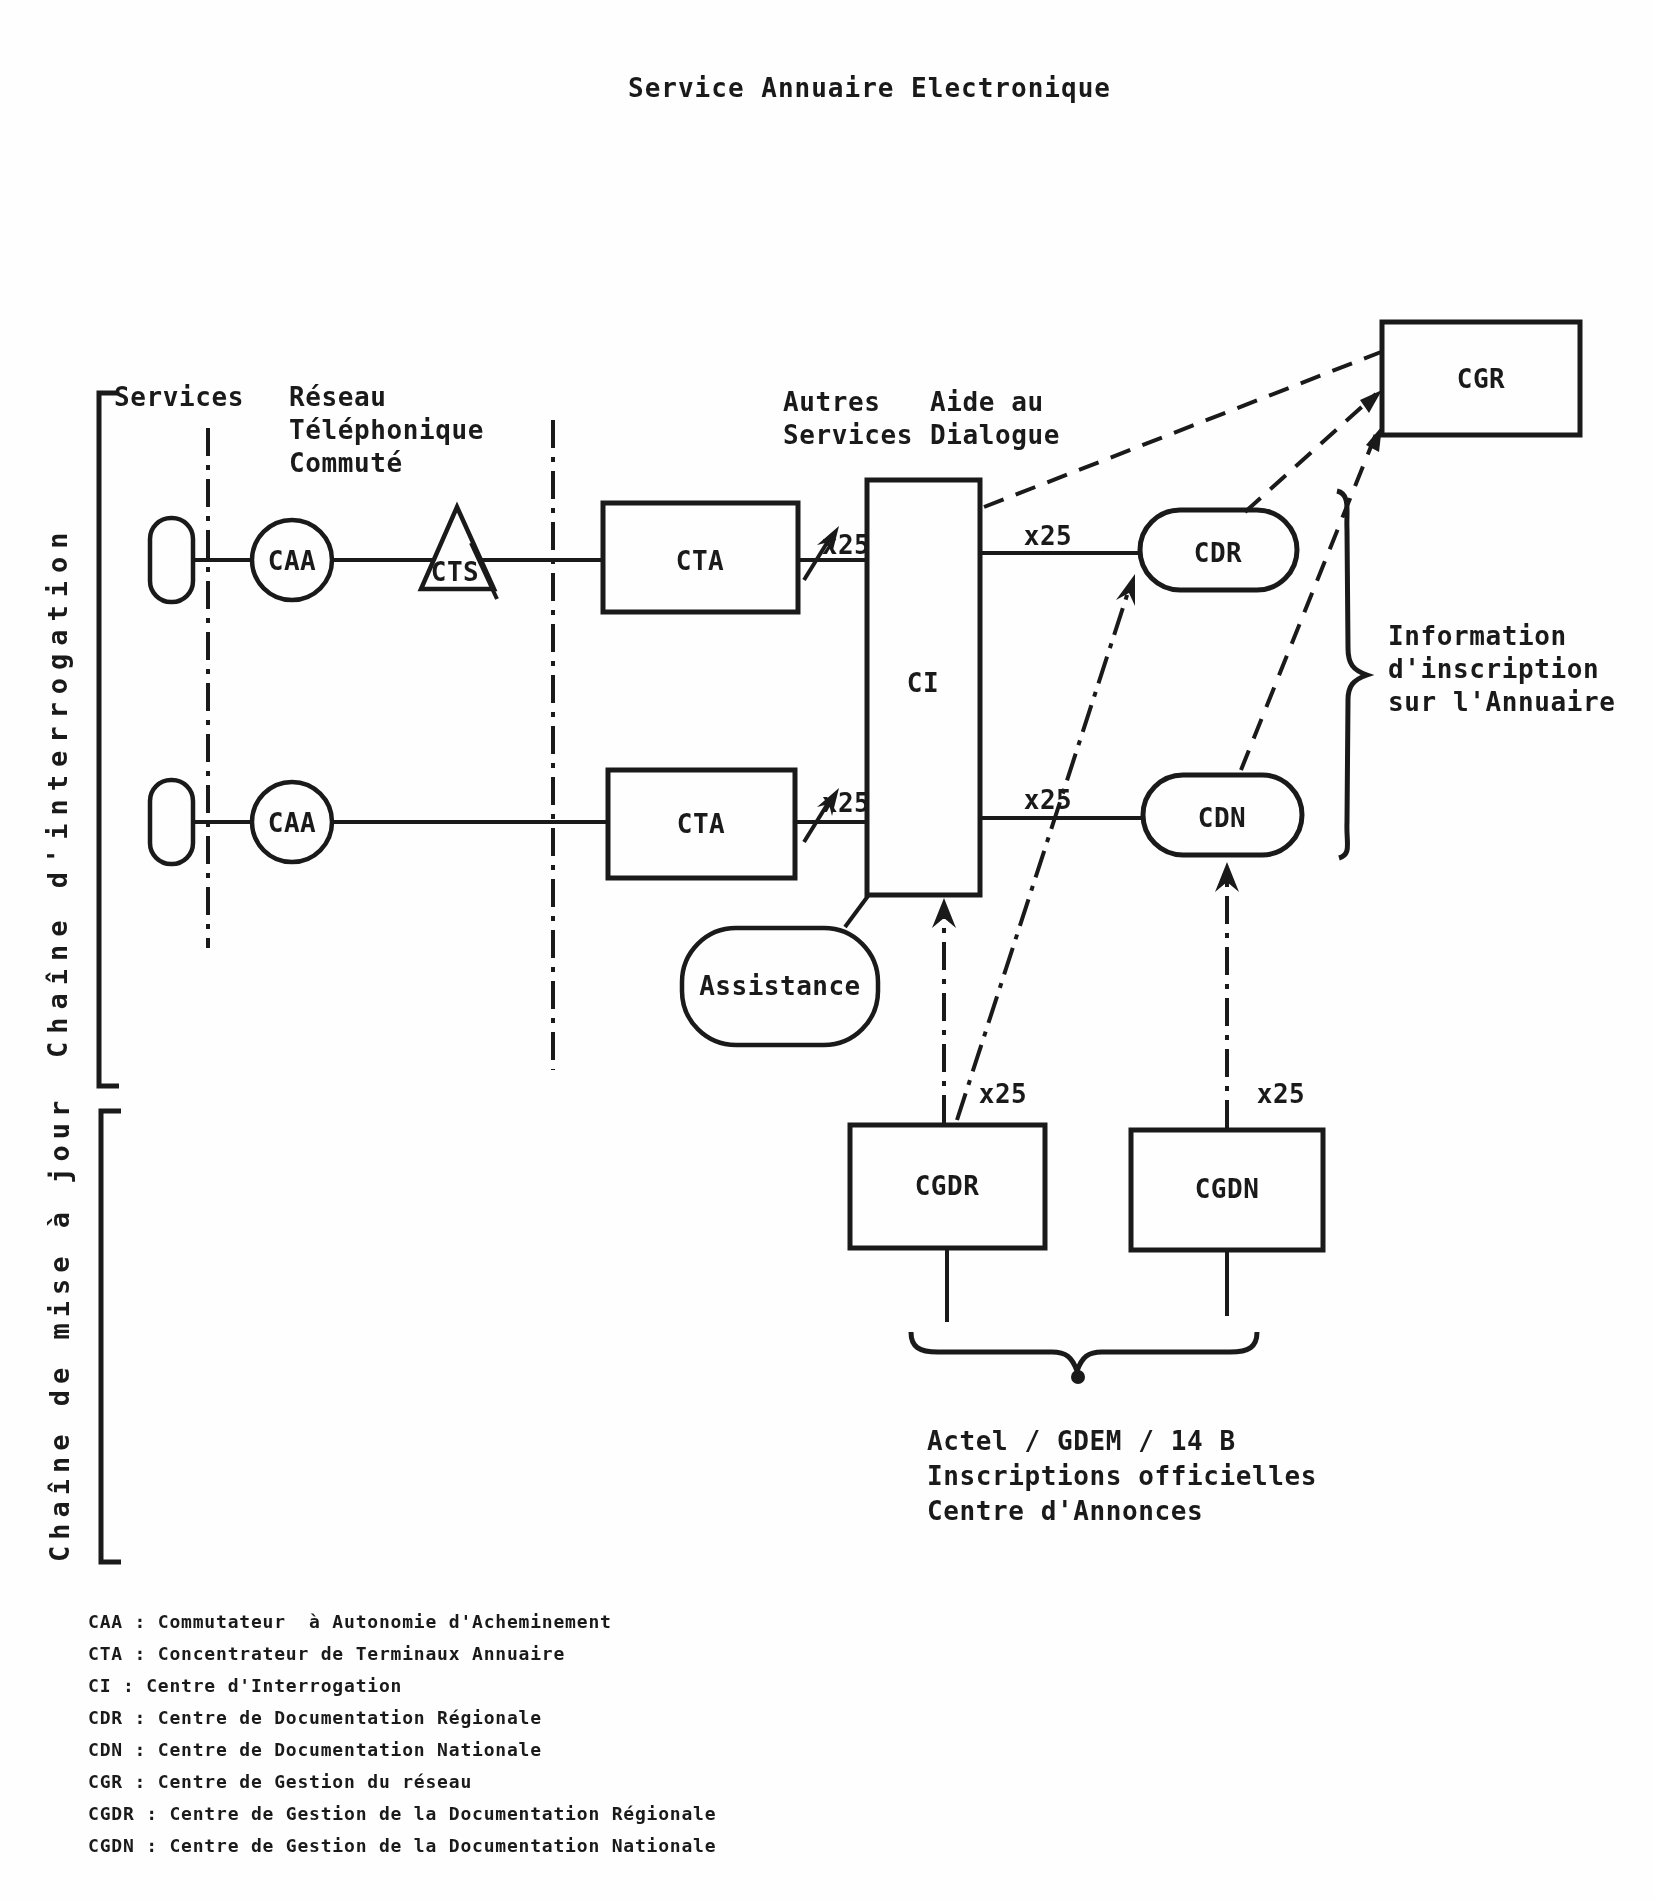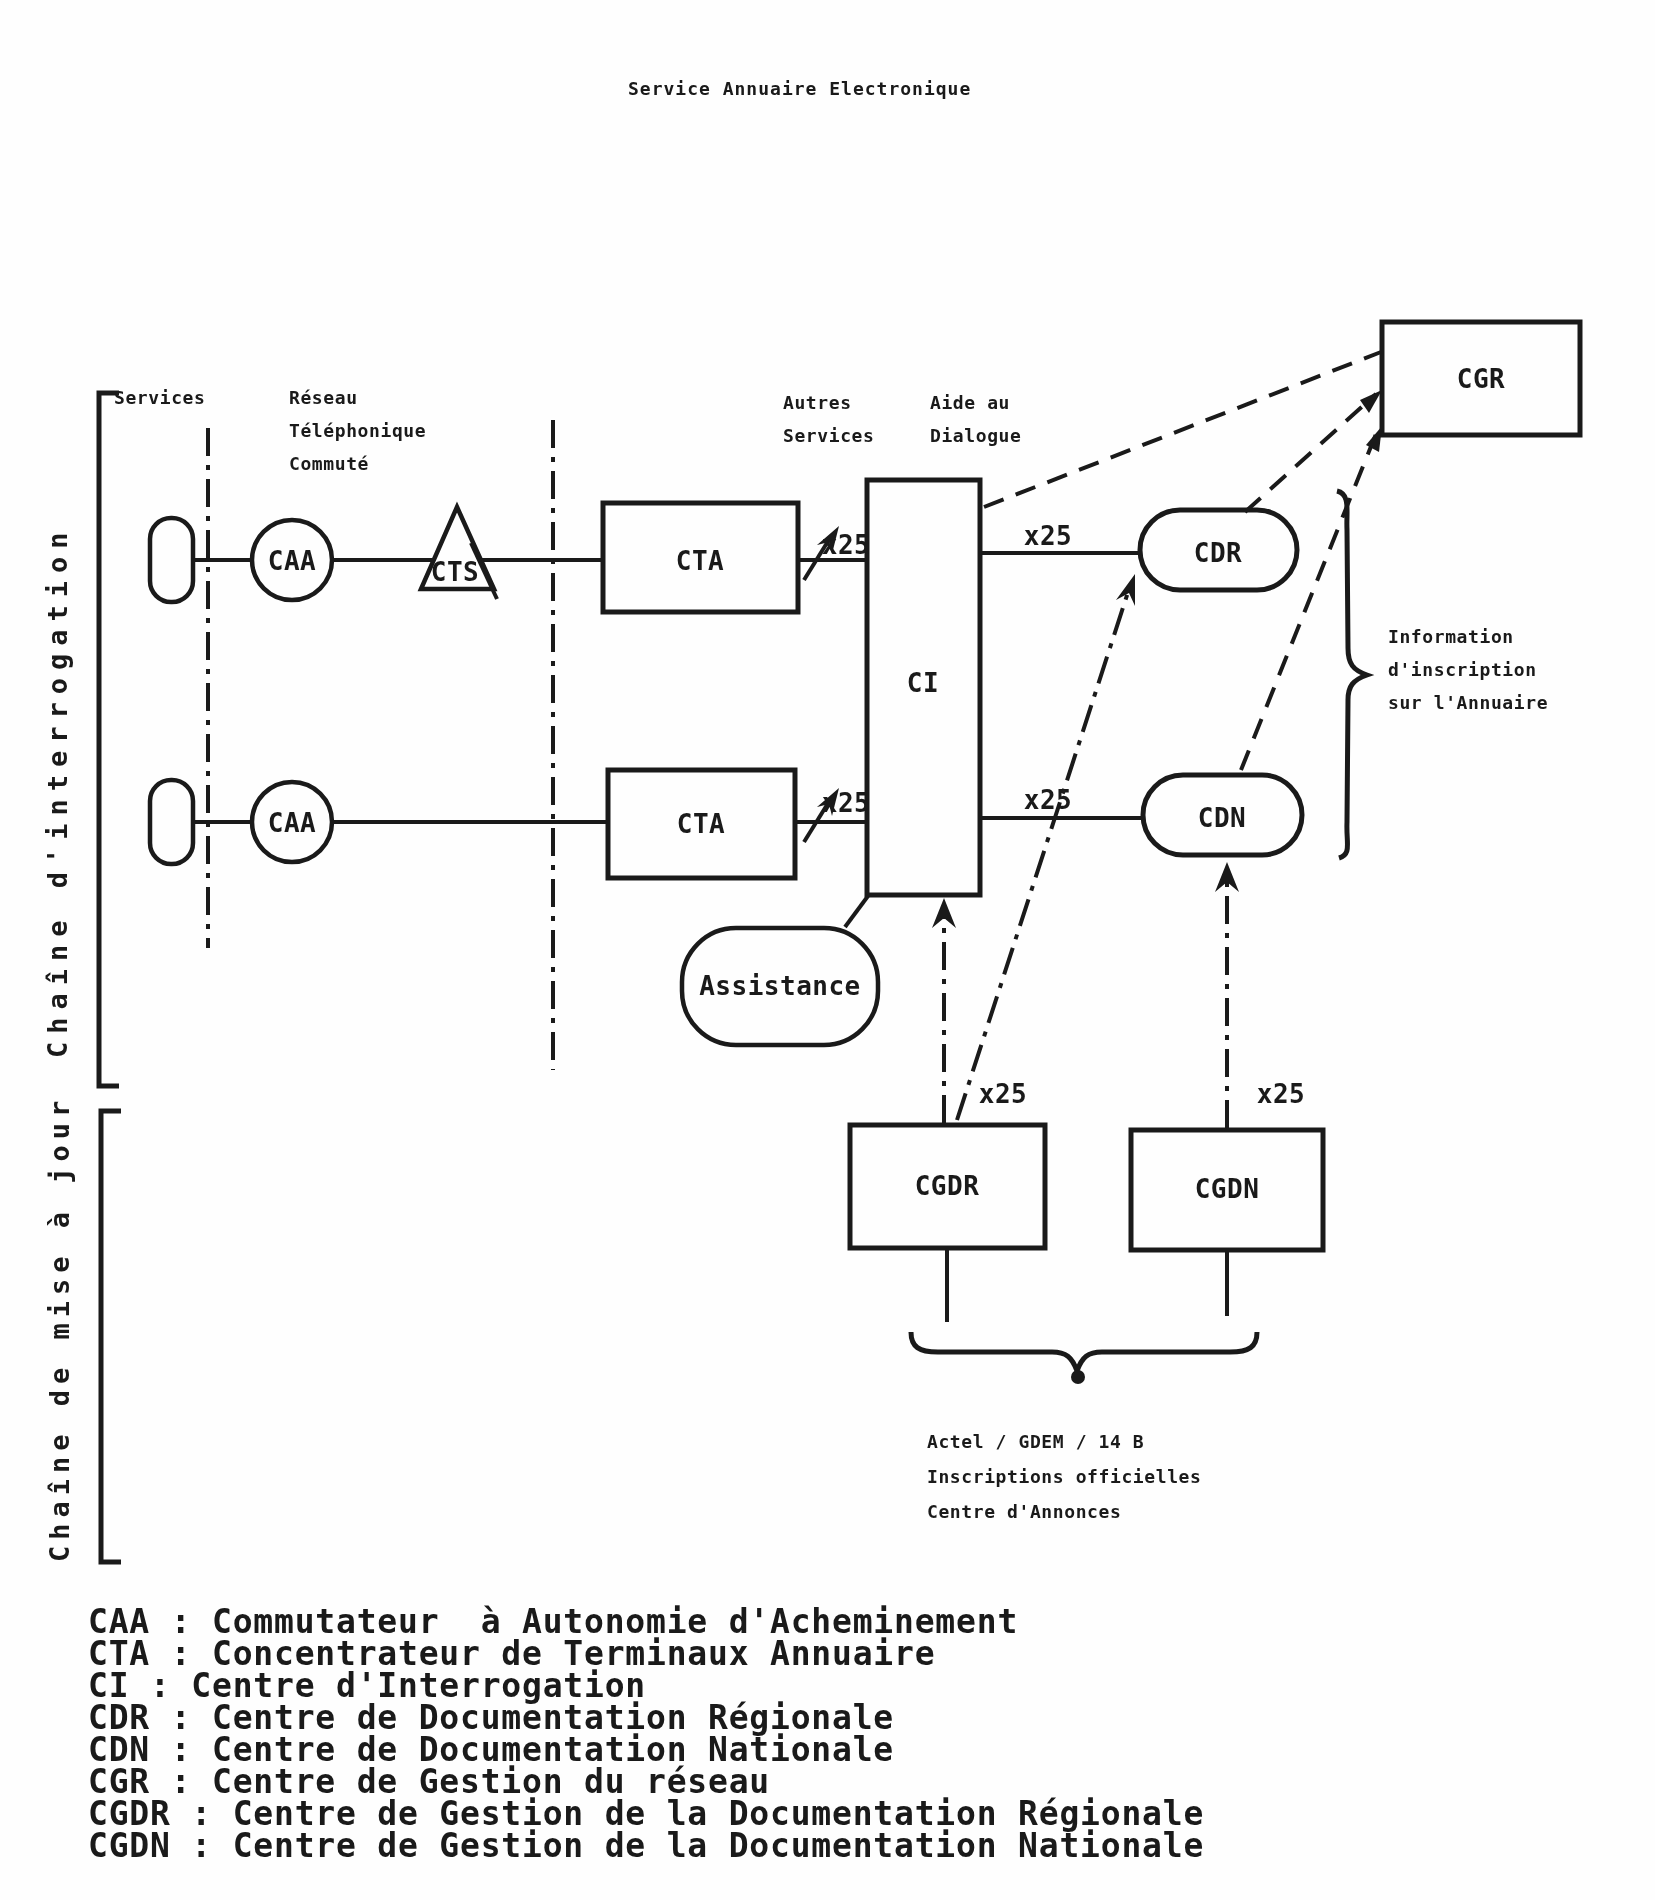--- a/index.html
+++ b/index.html
@@ -8,24 +8,24 @@
   svg.diagram{position:absolute;left:0;top:0;width:1655px;height:1900px;}
   .shape{fill:#fefefe;stroke:#1a1a1a;stroke-width:5;}
   .thin{stroke-width:4.5;}
   .wire{stroke:#1a1a1a;stroke-width:4;fill:none;}
   .thick{stroke-width:5;}
   .dashdot{stroke-dasharray:28 9 5 9;}
   .dashed{stroke-dasharray:21 13;}
   .arrowhead{fill:#1a1a1a;stroke:none;}
   .nlabel{font-family:"DejaVu Sans Mono",monospace;font-size:26px;font-weight:700;
           fill:#1a1a1a;text-anchor:middle;letter-spacing:0.5px;}
-  .txt{position:absolute;font-size:18px;font-weight:700;letter-spacing:0.6px;
+  .txt{position:absolute;font-size:26px;font-weight:700;letter-spacing:0.6px;
        line-height:33px;white-space:nowrap;}
   .txt div{white-space:nowrap;}
-  .legend{position:absolute;left:88px;top:1606px;font-size:33px;font-weight:700;
+  .legend{position:absolute;left:88px;top:1606px;font-size:18px;font-weight:700;
           letter-spacing:0.8px;line-height:32px;}
   .legend div{white-space:pre;}
   .vlabel{position:absolute;font-size:27px;font-weight:700;white-space:nowrap;
           transform-origin:0 0;transform:rotate(-90deg);}
   .vlabel.one{letter-spacing:8px;}
   .vlabel.two{letter-spacing:6px;}
   .sources{line-height:35px;}
 </style>
 </head>
 <body>

